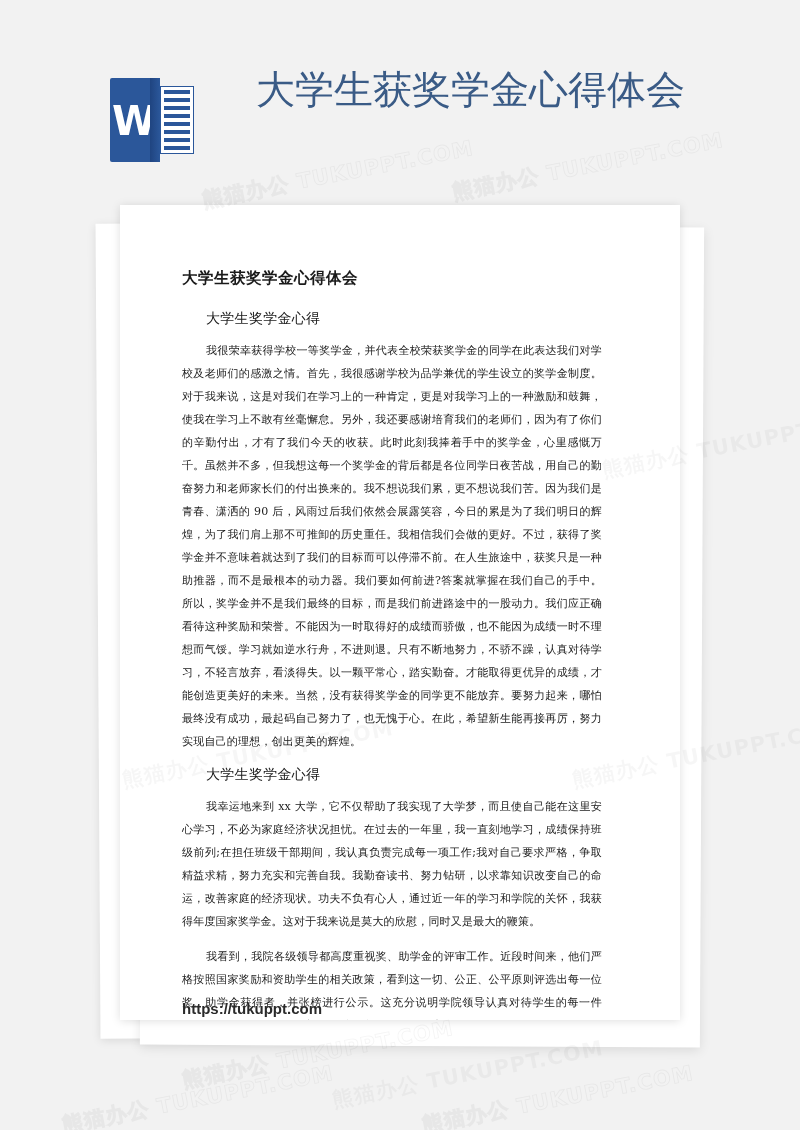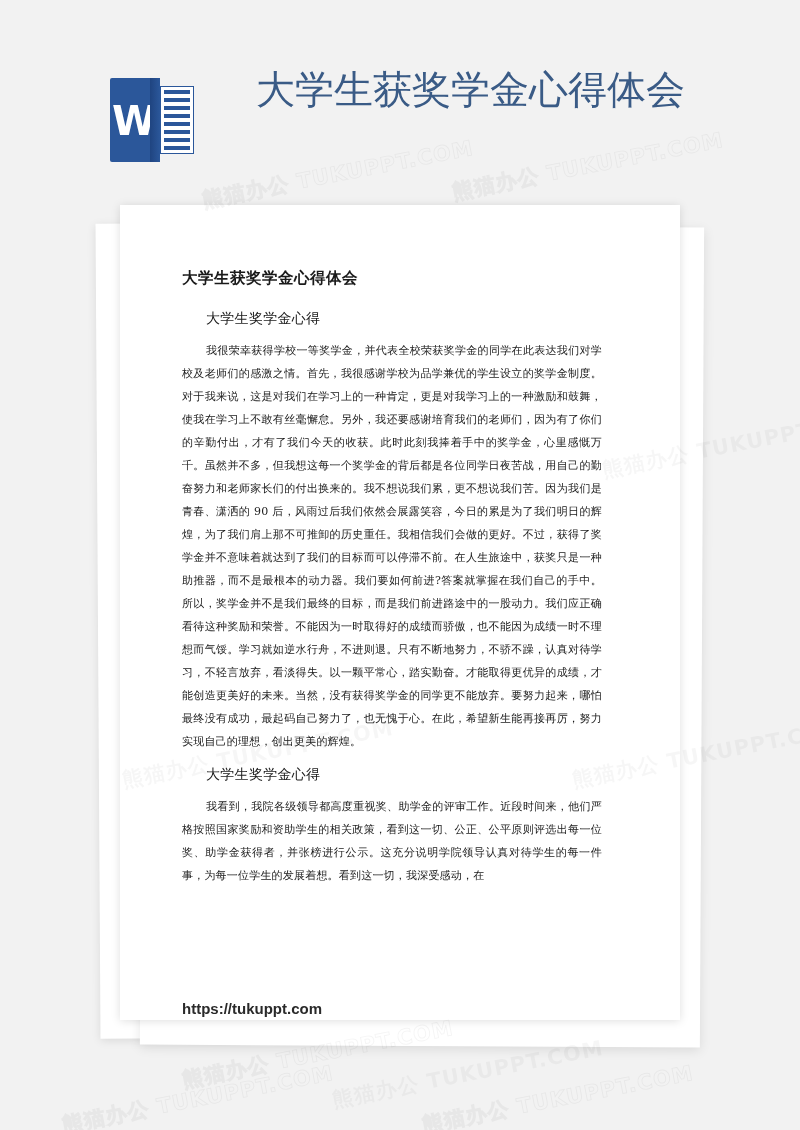--- a/index.html
+++ b/index.html
@@ -229,20 +229,21 @@
 
   <div class="sheet sheet-back-left"></div>
   <div class="sheet sheet-back-right"></div>
 
   <div class="sheet sheet-main">
     <div class="doc-body">
       <h1 class="doc-title">大学生获奖学金心得体会</h1>
       <p class="doc-h2">大学生奖学金心得</p>
       <p class="doc-p">我很荣幸获得学校一等奖学金，并代表全校荣获奖学金的同学在此表达我们对学校及老师们的感激之情。首先，我很感谢学校为品学兼优的学生设立的奖学金制度。对于我来说，这是对我们在学习上的一种肯定，更是对我学习上的一种激励和鼓舞，使我在学习上不敢有丝毫懈怠。另外，我还要感谢培育我们的老师们，因为有了你们的辛勤付出，才有了我们今天的收获。此时此刻我捧着手中的奖学金，心里感慨万千。虽然并不多，但我想这每一个奖学金的背后都是各位同学日夜苦战，用自己的勤奋努力和老师家长们的付出换来的。我不想说我们累，更不想说我们苦。因为我们是青春、潇洒的 90 后，风雨过后我们依然会展露笑容，今日的累是为了我们明日的辉煌，为了我们肩上那不可推卸的历史重任。我相信我们会做的更好。不过，获得了奖学金并不意味着就达到了我们的目标而可以停滞不前。在人生旅途中，获奖只是一种助推器，而不是最根本的动力器。我们要如何前进?答案就掌握在我们自己的手中。所以，奖学金并不是我们最终的目标，而是我们前进路途中的一股动力。我们应正确看待这种奖励和荣誉。不能因为一时取得好的成绩而骄傲，也不能因为成绩一时不理想而气馁。学习就如逆水行舟，不进则退。只有不断地努力，不骄不躁，认真对待学习，不轻言放弃，看淡得失。以一颗平常心，踏实勤奋。才能取得更优异的成绩，才能创造更美好的未来。当然，没有获得奖学金的同学更不能放弃。要努力起来，哪怕最终没有成功，最起码自己努力了，也无愧于心。在此，希望新生能再接再厉，努力实现自己的理想，创出更美的辉煌。</p>
       <p class="doc-h2">大学生奖学金心得</p>
+      <p class="doc-p">我幸运地来到 xx 大学，它不仅帮助了我实现了大学梦，而且使自己能在这里安心学习，不必为家庭经济状况担忧。在过去的一年里，我一直刻地学习，成绩保持班级前列;在担任班级干部期间，我认真负责完成每一项工作;我对自己要求严格，争取精益求精，努力充实和完善自我。我勤奋读书、努力钻研，以求靠知识改变自己的命运，改善家庭的经济现状。功夫不负有心人，通过近一年的学习和学院的关怀，我获得年度国家奖学金。这对于我来说是莫大的欣慰，同时又是最大的鞭策。</p>
       <p class="doc-p">我看到，我院各级领导都高度重视奖、助学金的评审工作。近段时间来，他们严格按照国家奖励和资助学生的相关政策，看到这一切、公正、公平原则评选出每一位奖、助学金获得者，并张榜进行公示。这充分说明学院领导认真对待学生的每一件事，为每一位学生的发展着想。看到这一切，我深受感动，在</p>
     </div>
     <div class="doc-url">https://tukuppt.com</div>
   </div>
 
 </div>
 
 <div class="wm-layer">
   <div class="wm" style="left:200px; top:160px;">熊猫办公 TUKUPPT.COM</div>
   <div class="wm" style="left:450px; top:152px;">熊猫办公 TUKUPPT.COM</div>

